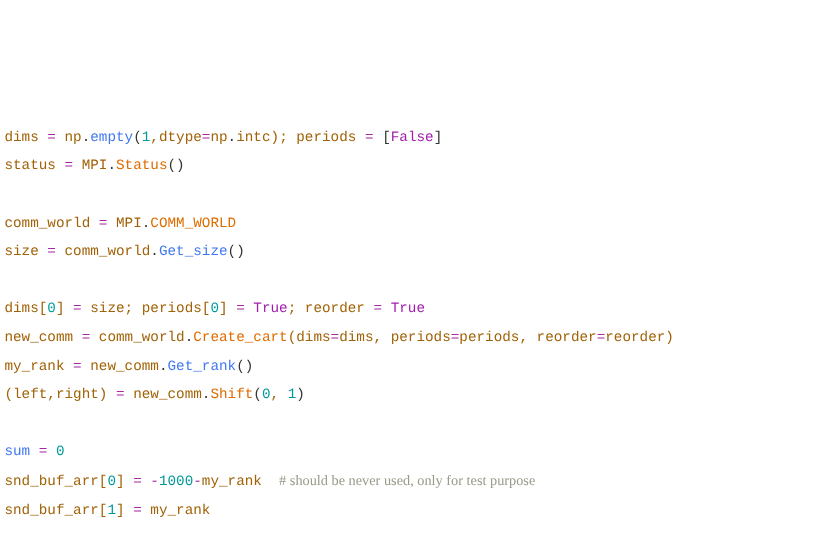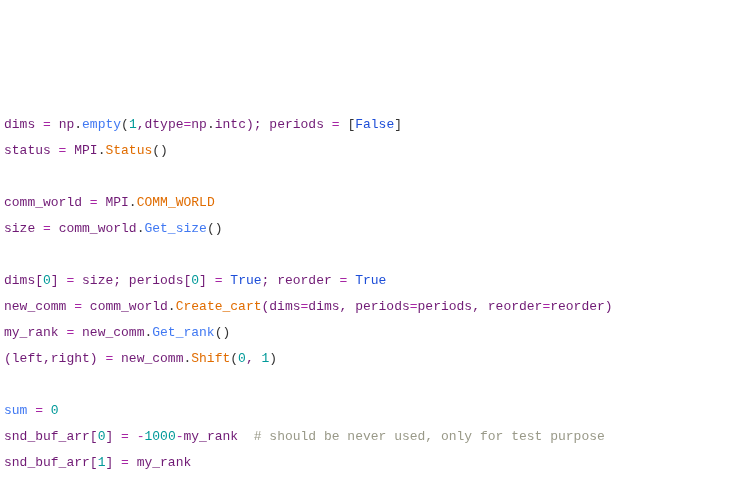--- a/index.html
+++ b/index.html
@@ -6,28 +6,28 @@
       margin: 0;
       padding: 8px 4px;
       font-family: 'SFMono-Regular', Consolas, 'Liberation Mono', Menlo, Courier, monospace;
       font-size: 13px;
       line-height: 26px;
       background: #ffffff;
       color: #333333;
       white-space: pre;
     }
     .line { display: block; }
-    .s-id { color: #701a75; }
+    .s-id { color: #a16207; }
     .s-op { color: #a626a4; }
     .s-punc { color: #333333; }
     .s-num { color: #009999; }
     .s-fn { color: #4078f2; text-align: center; }
     .s-const { color: #e06c00; }
-    .s-bool { color: #1d4ed8; text-align: right; }
-    .s-cmt { color: #999988; }
+    .s-bool { color: #a21caf; text-align: right; }
+    .s-cmt { color: #999988; font-family: Liberation Serif, serif; }
   </style>
 </head>
 <body>
 
 
 
 <div id="code"><span class="line"><span class="s-id">dims </span><span class="s-op">=</span><span class="s-id"> np</span><span class="s-punc">.</span><span class="s-fn">empty</span><span class="s-punc">(</span><span class="s-num">1</span><span class="s-id">,dtype</span><span class="s-op">=</span><span class="s-id">np</span><span class="s-punc">.</span><span class="s-id">intc</span><span class="s-id">); periods </span><span class="s-op">=</span><span class="s-punc"> [</span><span class="s-bool">False</span><span class="s-punc">]</span></span><span class="line"><span class="s-id">status </span><span class="s-op">=</span><span class="s-id"> MPI</span><span class="s-punc">.</span><span class="s-const">Status</span><span class="s-punc">()</span></span><span class="line"><span class="s-id"> </span></span><span class="line"><span class="s-id">comm_world </span><span class="s-op">=</span><span class="s-id"> MPI</span><span class="s-punc">.</span><span class="s-const">COMM_WORLD</span></span><span class="line"><span class="s-id">size </span><span class="s-op">=</span><span class="s-id"> comm_world</span><span class="s-punc">.</span><span class="s-fn">Get_size</span><span class="s-punc">()</span></span><span class="line"><span class="s-id"> </span></span><span class="line"><span class="s-id">dims[</span><span class="s-num">0</span><span class="s-id">] </span><span class="s-op">=</span><span class="s-id"> size; periods[</span><span class="s-num">0</span><span class="s-id">] </span><span class="s-op">=</span><span class="s-id"> </span><span class="s-bool">True</span><span class="s-id">; reorder </span><span class="s-op">=</span><span class="s-id"> </span><span class="s-bool">True</span></span><span class="line"><span class="s-id">new_comm </span><span class="s-op">=</span><span class="s-id"> comm_world</span><span class="s-punc">.</span><span class="s-const">Create_cart</span><span class="s-id">(dims</span><span class="s-op">=</span><span class="s-id">dims, periods</span><span class="s-op">=</span><span class="s-id">periods, reorder</span><span class="s-op">=</span><span class="s-id">reorder)</span></span><span class="line"><span class="s-id">my_rank </span><span class="s-op">=</span><span class="s-id"> new_comm</span><span class="s-punc">.</span><span class="s-fn">Get_rank</span><span class="s-punc">()</span></span><span class="line"><span class="s-id">(left,right) </span><span class="s-op">=</span><span class="s-id"> new_comm</span><span class="s-punc">.</span><span class="s-const">Shift</span><span class="s-punc">(</span><span class="s-num">0</span><span class="s-id">, </span><span class="s-num">1</span><span class="s-punc">)</span></span><span class="line"><span class="s-id"> </span></span><span class="line"><span class="s-fn">sum</span><span class="s-id"> </span><span class="s-op">=</span><span class="s-id"> </span><span class="s-num">0</span></span><span class="line"><span class="s-id">snd_buf_arr[</span><span class="s-num">0</span><span class="s-id">] </span><span class="s-op">=</span><span class="s-id"> </span><span class="s-op">-</span><span class="s-num">1000</span><span class="s-op">-</span><span class="s-id">my_rank  </span><span class="s-cmt"># should be never used, only for test purpose</span></span><span class="line"><span class="s-id">snd_buf_arr[</span><span class="s-num">1</span><span class="s-id">] </span><span class="s-op">=</span><span class="s-id"> my_rank</span></span><span class="line"><span class="s-id"> </span></span></div>
 
 
 

